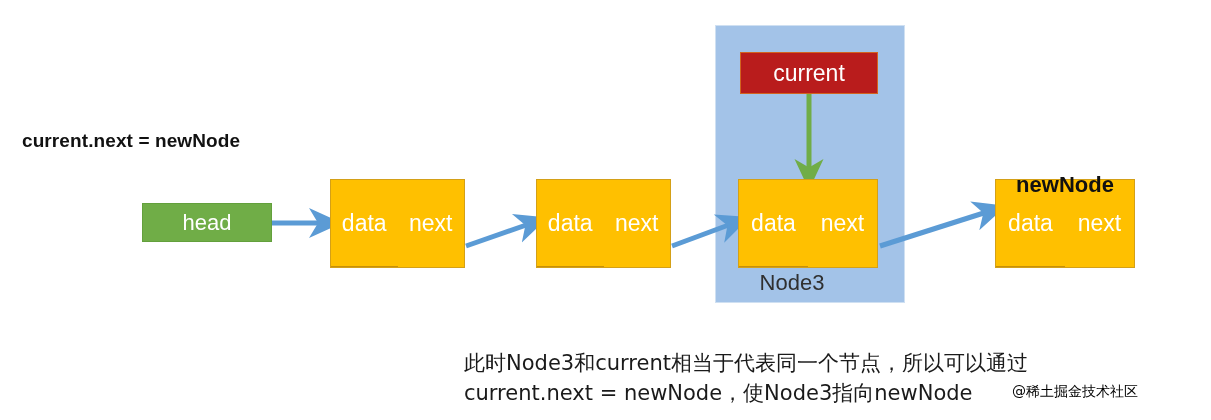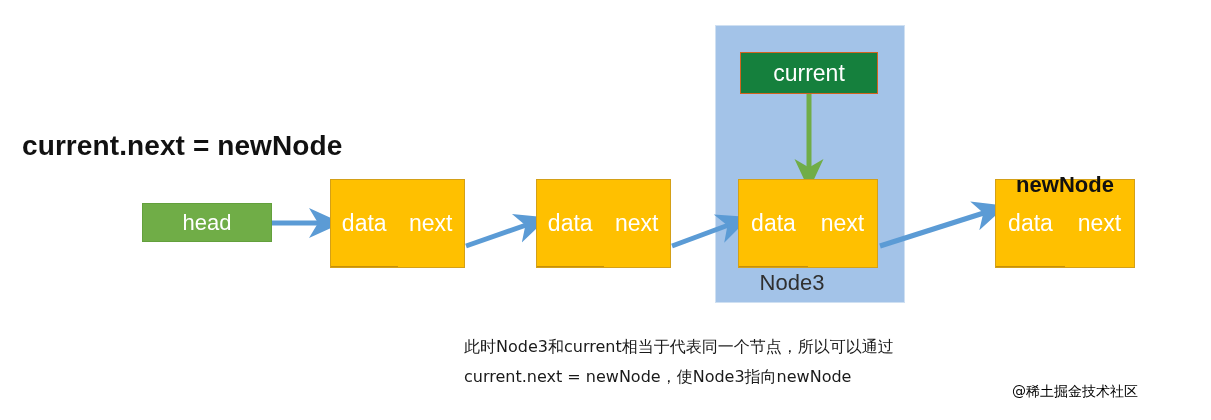--- a/index.html
+++ b/index.html
@@ -10,21 +10,21 @@
     overflow:hidden;
     position:relative;
   }
   #stage{position:absolute;left:0;top:0;width:1211px;height:420px;}
 
   .abs{position:absolute;}
 
   
   .headline{
     left:22px;top:130px;
-    font-size:28px;font-weight:bold;color:#111111;
+    font-size:19px;font-weight:bold;color:#111111;
     letter-spacing:.1px;white-space:nowrap;
   }
 
   
   .panel{
     left:715px;top:25px;width:190px;height:278px;
     background:#a3c3e8;
     border:1px solid #cfe0f2;
     box-sizing:border-box;
   }
@@ -56,21 +56,21 @@
   .node .cell.top{border-bottom:1px solid #c79008;}
 
   .node1{left:330px;top:179px;}
   .node2{left:536px;top:179px;}
   .node3{left:738px;top:179px;width:140px;}
   .node4{left:995px;top:179px;width:140px;}
 
   
   .currentbox{
     left:740px;top:52px;width:138px;height:42px;
-    background:#15803d;
+    background:#b91c1c;
     border:1px solid #d3631f;
     box-sizing:border-box;
     display:flex;align-items:center;justify-content:center;
     color:#ffffff;font-size:23px;
   }
 
   
   .cap-newnode{
     left:995px;top:148px;width:140px;
     text-align:center;
@@ -80,22 +80,22 @@
     left:722px;top:270px;width:140px;
     text-align:center;
     font-size:22px;color:#303030;
   }
 
   
   .arrows{left:0;top:0;width:1211px;height:420px;pointer-events:none;}
 
   
   .caption{
-    left:464px;top:332px;width:740px;
-    font-size:16px;color:#1a1a1a;line-height:30px;
+    left:464px;top:348px;width:740px;
+    font-size:21px;color:#1a1a1a;line-height:30px;
     font-family:"DejaVu Sans","Liberation Sans",sans-serif;
   }
   .caption .l2{display:block;}
 
   
   .watermark{
     left:1012px;top:383px;
     font-size:14px;color:#000000;
     white-space:nowrap;
     font-family:"DejaVu Sans","Liberation Sans",sans-serif;

